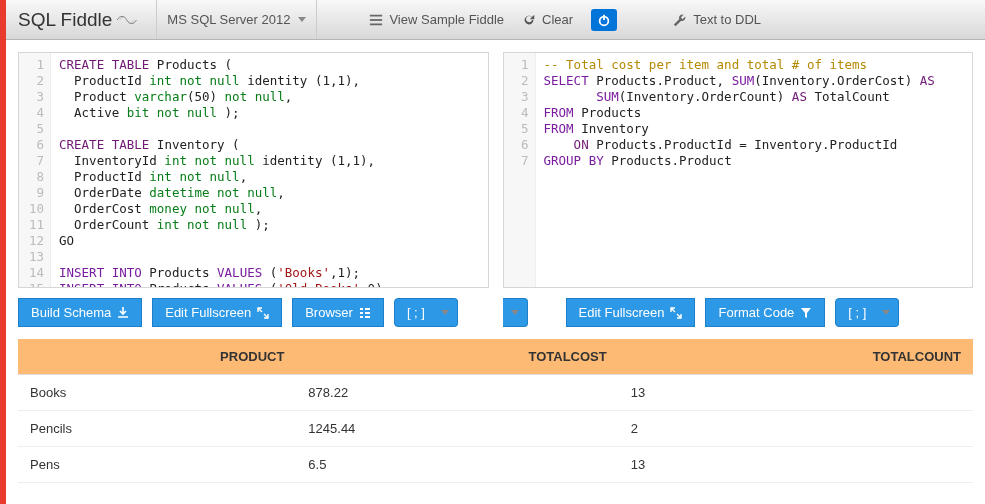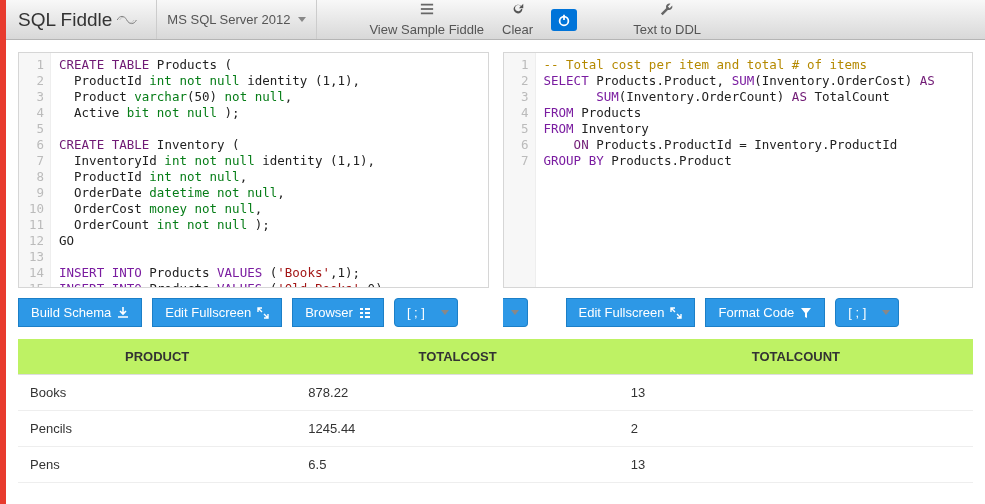--- a/index.html
+++ b/index.html
@@ -6,21 +6,21 @@
   body { font-family: "Helvetica Neue", Helvetica, Arial, sans-serif; font-size: 13px; background: #fff; width: 985px; }
   .left-stripe { position:absolute; left:0; top:0; width:6px; height:504px; background:#e83b2e; }
   .page { margin-left:6px; }
 
   .topbar { height:40px; background: linear-gradient(#f8f8f8,#d8d8d8); border-bottom:1px solid #b5b5b5; display:flex; align-items:center; padding:0 12px; gap:16px;}
   .brand { font-size:19px; color:#333; font-weight:500; display:flex; align-items:center; gap:4px;}
   .brand-swirl { width:24px; height:16px; }
   .db-select { display:flex; align-items:center; gap:8px; color:#555; padding:0 10px; border-left:1px solid #ccc; border-right:1px solid #ccc; height:100%;}
   .caret { width:0;height:0;border-left:4px solid transparent;border-right:4px solid transparent;border-top:5px solid #888; }
   .tool-group { display:flex; align-items:center; gap:18px; }
-  .tool { display:flex; align-items:center; gap:6px; color:#555; cursor:pointer;flex-direction:column; }
+  .tool { display:flex; align-items:center; gap:6px; color:#555; cursor:pointer; }
   .tool svg { width:14px; height:14px; }
   .power-btn { background:#0074d9; width:26px; height:22px; border-radius:3px; display:flex; align-items:center; justify-content:center; }
   .power-btn svg { width:14px; height:14px; stroke:#fff; }
 
   .editors { display:flex; gap:14px; padding:12px 12px 6px 12px; }
   .editor { flex:1; border:1px solid #d6d6d6; height:236px; overflow:hidden; position:relative; font-family: Menlo, Consolas, monospace; font-size:12.5px; background:#fff;}
   .gutter { position:absolute; left:0; top:0; width:32px; background:#f7f7f7; border-right:1px solid #eee; height:100%; color:#bbb; text-align:right; padding:4px 6px 0 0; line-height:16px;}
   .code { margin-left:36px; padding:4px 6px 0 4px; line-height:16px; white-space:pre; color:#222;}
   .kw { color:#701a75; }       
   .dt { color:#067d17; }       
@@ -31,21 +31,21 @@
   .btnrow { display:flex; gap:10px; padding:4px 12px 12px 12px;}
   .editors-wrap { display:flex; }
   .half { flex:1; }
 
   .btn { background:#2d98e6; color:#fff; border:1px solid #1c7fc7; border-radius:0; padding:6px 12px; font-size:13px; display:inline-flex; align-items:center; gap:6px; cursor:pointer;}
   .btn-caret-box { background:#2d98e6; border:1px solid #1c7fc7; border-left:0; border-radius:0 4px 4px 0; padding:6px 8px; display:inline-flex; align-items:center; margin-left:-5px;}
   .btn-group { display:inline-flex; }
   .btn-group .btn:first-child { border-radius:4px 0 0 4px; }
 
   table.results { width: calc(100% - 24px); margin:0 12px; border-collapse:collapse; }
-  table.results th { text-align:center; font-weight:600; color:#333; font-size:13px; padding:10px 12px; border-bottom:1px solid #ddd; background:#bef264;}
+  table.results th { text-align:right; font-weight:600; color:#333; font-size:13px; padding:10px 12px; border-bottom:1px solid #ddd; background:#fdba74;}
   table.results td { padding:10px 12px; border-bottom:1px solid #eee; color:#333; font-size:13px;}
 
   .icon { width:12px; height:12px; display:inline-block; }
 </style>
 </head>
 <body>
 
 <div class="left-stripe"></div>
 <div class="page">
 

